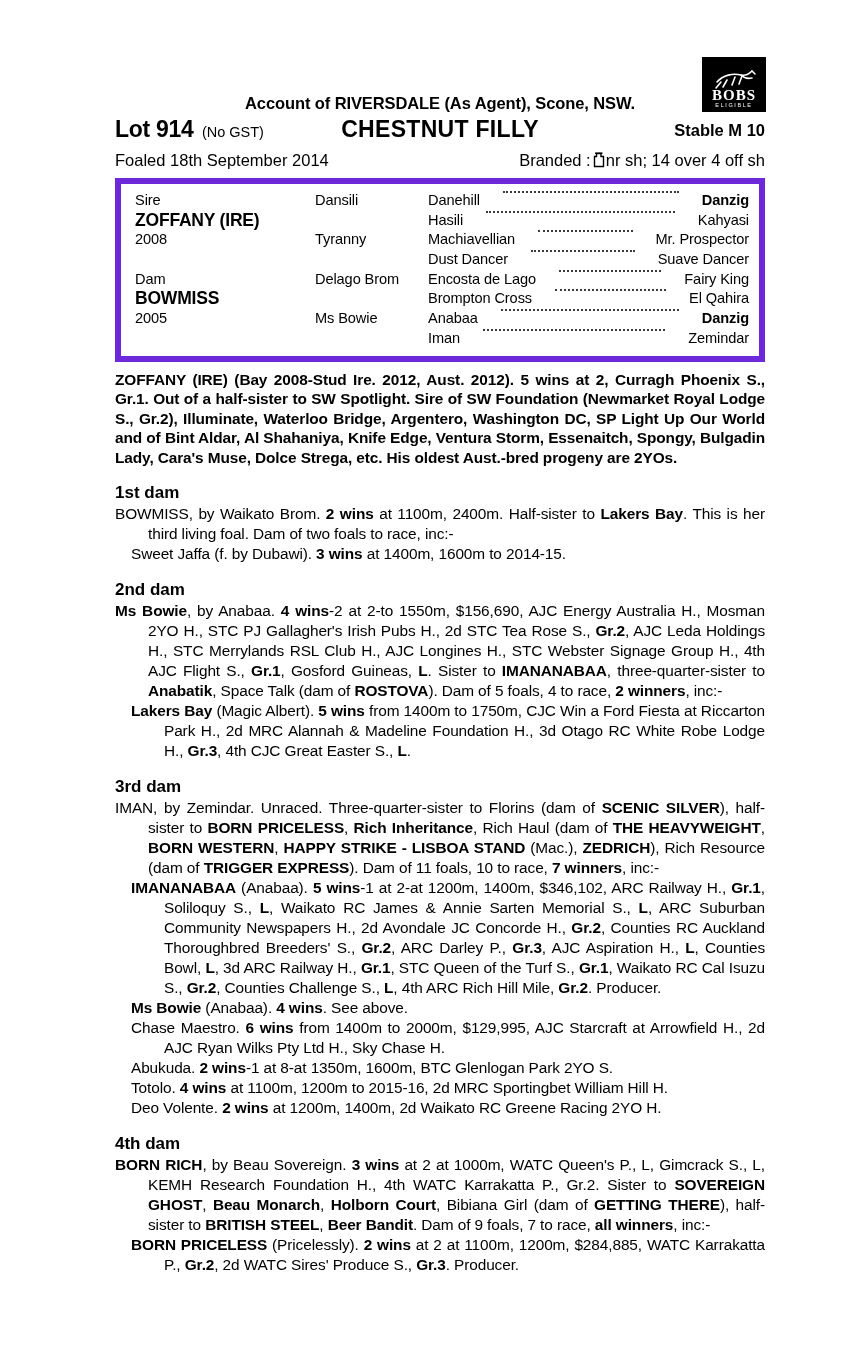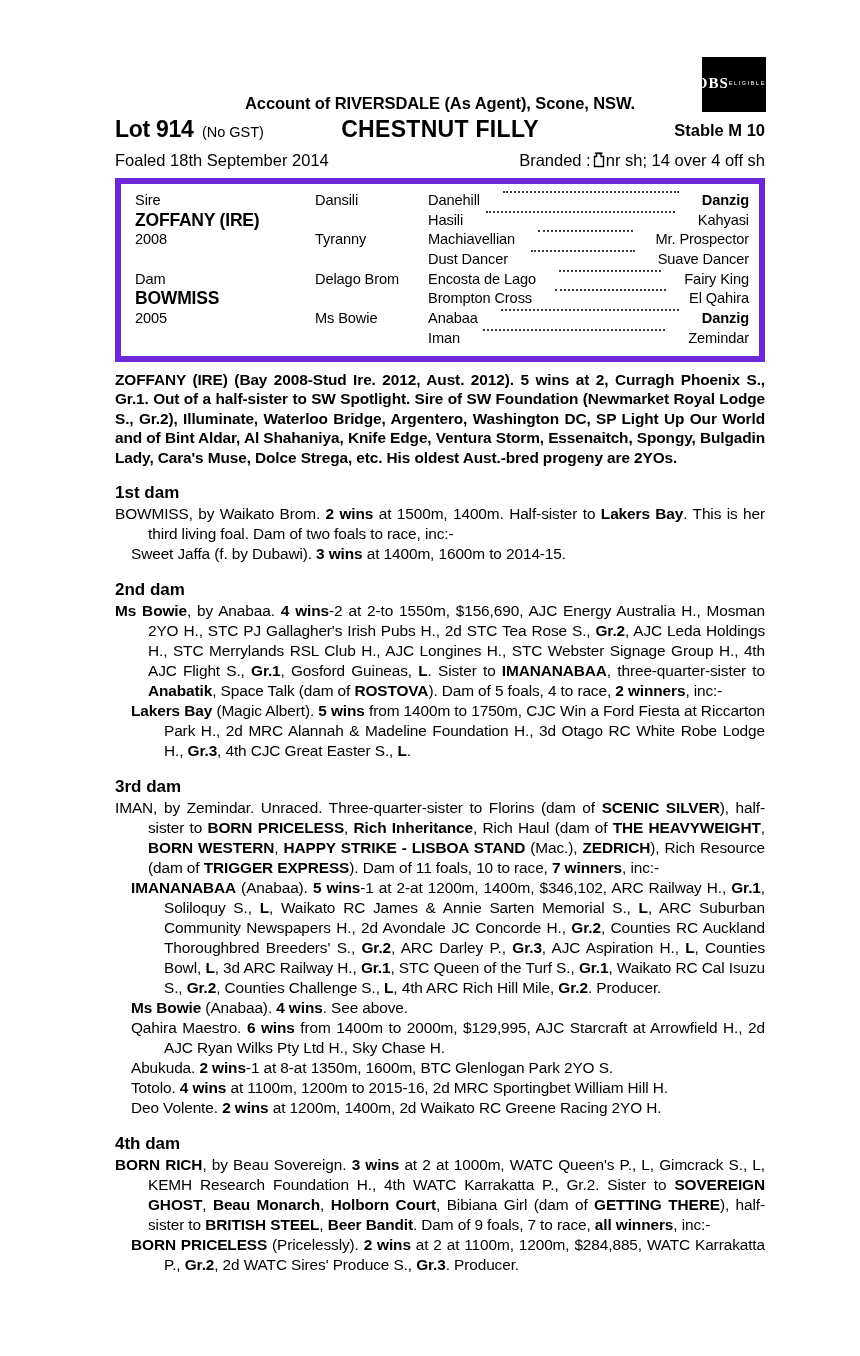--- a/index.html
+++ b/index.html
@@ -19,21 +19,21 @@
   .lot { font-weight:bold; font-size:23px; letter-spacing:-0.3px; }
   .gst { font-size:14.5px; margin-left:4px; }
   .horse-title { position:absolute; left:50%; transform:translateX(-50%); bottom:3px; font-weight:bold; font-size:23px; letter-spacing:0.3px; white-space:nowrap; }
   .stable { position:absolute; right:0; bottom:6px; font-weight:bold; font-size:16.5px; }
   .foalline { display:flex; justify-content:space-between; align-items:center; font-size:16.5px; margin:5px 0 8px; }
   .branded { display:flex; align-items:center; }
   .brand-glyph { display:inline-block; margin:0 1px 2px 2px; }
 
   
   .bobs { position:absolute; top:57px; right:94px; width:64px; height:55px; background:#000;
-          display:flex; flex-direction:row; align-items:center; justify-content:flex-end; padding-bottom:3px; }
+          display:flex; flex-direction:column; align-items:center; justify-content:flex-end; padding-bottom:3px; }
   .bobs-horse { margin-bottom:-2px; }
   .bobs-word { color:#fff; font-family:"Liberation Serif", serif; font-weight:bold; font-size:15px; letter-spacing:1px; line-height:14px; }
   .bobs-sub { color:#fff; font-size:5.5px; letter-spacing:1.6px; line-height:7px; }
 
   
   .pedigree {
     border:6px solid #6d28d9; padding:7px 10px 7px 14px;
     display:grid; grid-template-columns:180px 113px 1fr;
     grid-auto-rows:19.7px; font-size:14.6px; letter-spacing:-0.1px;
   }
@@ -147,32 +147,32 @@
       <span class="prow r8">
           <span>Iman</span>
           <span class="dots"></span>
           <span>Zemindar</span>
         </span>
     </div>
 
     <p class="blurb">ZOFFANY (IRE) (Bay 2008-Stud Ire. 2012, Aust. 2012). 5 wins at 2, Curragh Phoenix S., Gr.1. Out of a half-sister to SW Spotlight. Sire of SW Foundation (Newmarket Royal Lodge S., Gr.2), Illuminate, Waterloo Bridge, Argentero, Washington DC, SP Light Up Our World and of Bint Aldar, Al Shahaniya, Knife Edge, Ventura Storm, Essenaitch, Spongy, Bulgadin Lady, Cara's Muse, Dolce Strega, etc. His oldest Aust.-bred progeny are 2YOs.</p>
 
     <h3 class="damhead">1st dam</h3>
-    <p class="entry e0"><span>BOWMISS, by Waikato Brom. </span><span class="b">2 wins</span><span> at 1500m, 1400m. Half-sister to </span><span class="b">Lakers Bay</span><span>. This is her third living foal. Dam of two foals to race, inc:-</span></p>
+    <p class="entry e0"><span>BOWMISS, by Waikato Brom. </span><span class="b">2 wins</span><span> at 1100m, 2400m. Half-sister to </span><span class="b">Lakers Bay</span><span>. This is her third living foal. Dam of two foals to race, inc:-</span></p>
     <p class="entry e1"><span>Sweet Jaffa (f. by Dubawi). </span><span class="b">3 wins</span><span> at 1400m, 1600m to 2014-15.</span></p>
 
     <h3 class="damhead">2nd dam</h3>
     <p class="entry e0"><span class="b">Ms Bowie</span><span>, by Anabaa. </span><span class="b">4 wins</span><span>-2 at 2-to 1550m, $156,690, AJC Energy Australia H., Mosman 2YO H., STC PJ Gallagher's Irish Pubs H., 2d STC Tea Rose S., </span><span class="b">Gr.2</span><span>, AJC Leda Holdings H., STC Merrylands RSL Club H., AJC Longines H., STC Webster Signage Group H., 4th AJC Flight S., </span><span class="b">Gr.1</span><span>, Gosford Guineas, </span><span class="b">L</span><span>. Sister to </span><span class="b">IMANANABAA</span><span>, three-quarter-sister to </span><span class="b">Anabatik</span><span>, Space Talk (dam of </span><span class="b">ROSTOVA</span><span>). Dam of 5 foals, 4 to race, </span><span class="b">2 winners</span><span>, inc:-</span></p>
     <p class="entry e1"><span class="b">Lakers Bay</span><span> (Magic Albert). </span><span class="b">5 wins</span><span> from 1400m to 1750m, CJC Win a Ford Fiesta at Riccarton Park H., 2d MRC Alannah &amp; Madeline Foundation H., 3d Otago RC White Robe Lodge H., </span><span class="b">Gr.3</span><span>, 4th CJC Great Easter S., </span><span class="b">L</span><span>.</span></p>
 
     <h3 class="damhead">3rd dam</h3>
     <p class="entry e0"><span>IMAN, by Zemindar. Unraced. Three-quarter-sister to Florins (dam of </span><span class="b">SCENIC SILVER</span><span>), half-sister to </span><span class="b">BORN PRICELESS</span><span>, </span><span class="b">Rich Inheritance</span><span>, Rich Haul (dam of </span><span class="b">THE HEAVYWEIGHT</span><span>, </span><span class="b">BORN WESTERN</span><span>, </span><span class="b">HAPPY STRIKE - LISBOA STAND</span><span> (Mac.), </span><span class="b">ZEDRICH</span><span>), Rich Resource (dam of </span><span class="b">TRIGGER EXPRESS</span><span>). Dam of 11 foals, 10 to race, </span><span class="b">7 winners</span><span>, inc:-</span></p>
     <p class="entry e1"><span class="b">IMANANABAA</span><span> (Anabaa). </span><span class="b">5 wins</span><span>-1 at 2-at 1200m, 1400m, $346,102, ARC Railway H., </span><span class="b">Gr.1</span><span>, Soliloquy S., </span><span class="b">L</span><span>, Waikato RC James &amp; Annie Sarten Memorial S., </span><span class="b">L</span><span>, ARC Suburban Community Newspapers H., 2d Avondale JC Concorde H., </span><span class="b">Gr.2</span><span>, Counties RC Auckland Thoroughbred Breeders' S., </span><span class="b">Gr.2</span><span>, ARC Darley P., </span><span class="b">Gr.3</span><span>, AJC Aspiration H., </span><span class="b">L</span><span>, Counties Bowl, </span><span class="b">L</span><span>, 3d ARC Railway H., </span><span class="b">Gr.1</span><span>, STC Queen of the Turf S., </span><span class="b">Gr.1</span><span>, Waikato RC Cal Isuzu S., </span><span class="b">Gr.2</span><span>, Counties Challenge S., </span><span class="b">L</span><span>, 4th ARC Rich Hill Mile, </span><span class="b">Gr.2</span><span>. Producer.</span></p>
     <p class="entry e1"><span class="b">Ms Bowie</span><span> (Anabaa). </span><span class="b">4 wins</span><span>. See above.</span></p>
-    <p class="entry e1"><span>Qahira Maestro. </span><span class="b">6 wins</span><span> from 1400m to 2000m, $129,995, AJC Starcraft at Arrowfield H., 2d AJC Ryan Wilks Pty Ltd H., Sky Chase H.</span></p>
+    <p class="entry e1"><span>Chase Maestro. </span><span class="b">6 wins</span><span> from 1400m to 2000m, $129,995, AJC Starcraft at Arrowfield H., 2d AJC Ryan Wilks Pty Ltd H., Sky Chase H.</span></p>
     <p class="entry e1"><span>Abukuda. </span><span class="b">2 wins</span><span>-1 at 8-at 1350m, 1600m, BTC Glenlogan Park 2YO S.</span></p>
     <p class="entry e1"><span>Totolo. </span><span class="b">4 wins</span><span> at 1100m, 1200m to 2015-16, 2d MRC Sportingbet William Hill H.</span></p>
     <p class="entry e1"><span>Deo Volente. </span><span class="b">2 wins</span><span> at 1200m, 1400m, 2d Waikato RC Greene Racing 2YO H.</span></p>
 
     <h3 class="damhead">4th dam</h3>
     <p class="entry e0"><span class="b">BORN RICH</span><span>, by Beau Sovereign. </span><span class="b">3 wins</span><span> at 2 at 1000m, WATC Queen's P., L, Gimcrack S., L, KEMH Research Foundation H., 4th WATC Karrakatta P., Gr.2. Sister to </span><span class="b">SOVEREIGN GHOST</span><span>, </span><span class="b">Beau Monarch</span><span>, </span><span class="b">Holborn Court</span><span>, Bibiana Girl (dam of </span><span class="b">GETTING THERE</span><span>), half-sister to </span><span class="b">BRITISH STEEL</span><span>, </span><span class="b">Beer Bandit</span><span>. Dam of 9 foals, 7 to race, </span><span class="b">all winners</span><span>, inc:-</span></p>
     <p class="entry e1"><span class="b">BORN PRICELESS</span><span> (Pricelessly). </span><span class="b">2 wins</span><span> at 2 at 1100m, 1200m, $284,885, WATC Karrakatta P., </span><span class="b">Gr.2</span><span>, 2d WATC Sires' Produce S., </span><span class="b">Gr.3</span><span>. Producer.</span></p>
   </div>
 </div>
 

